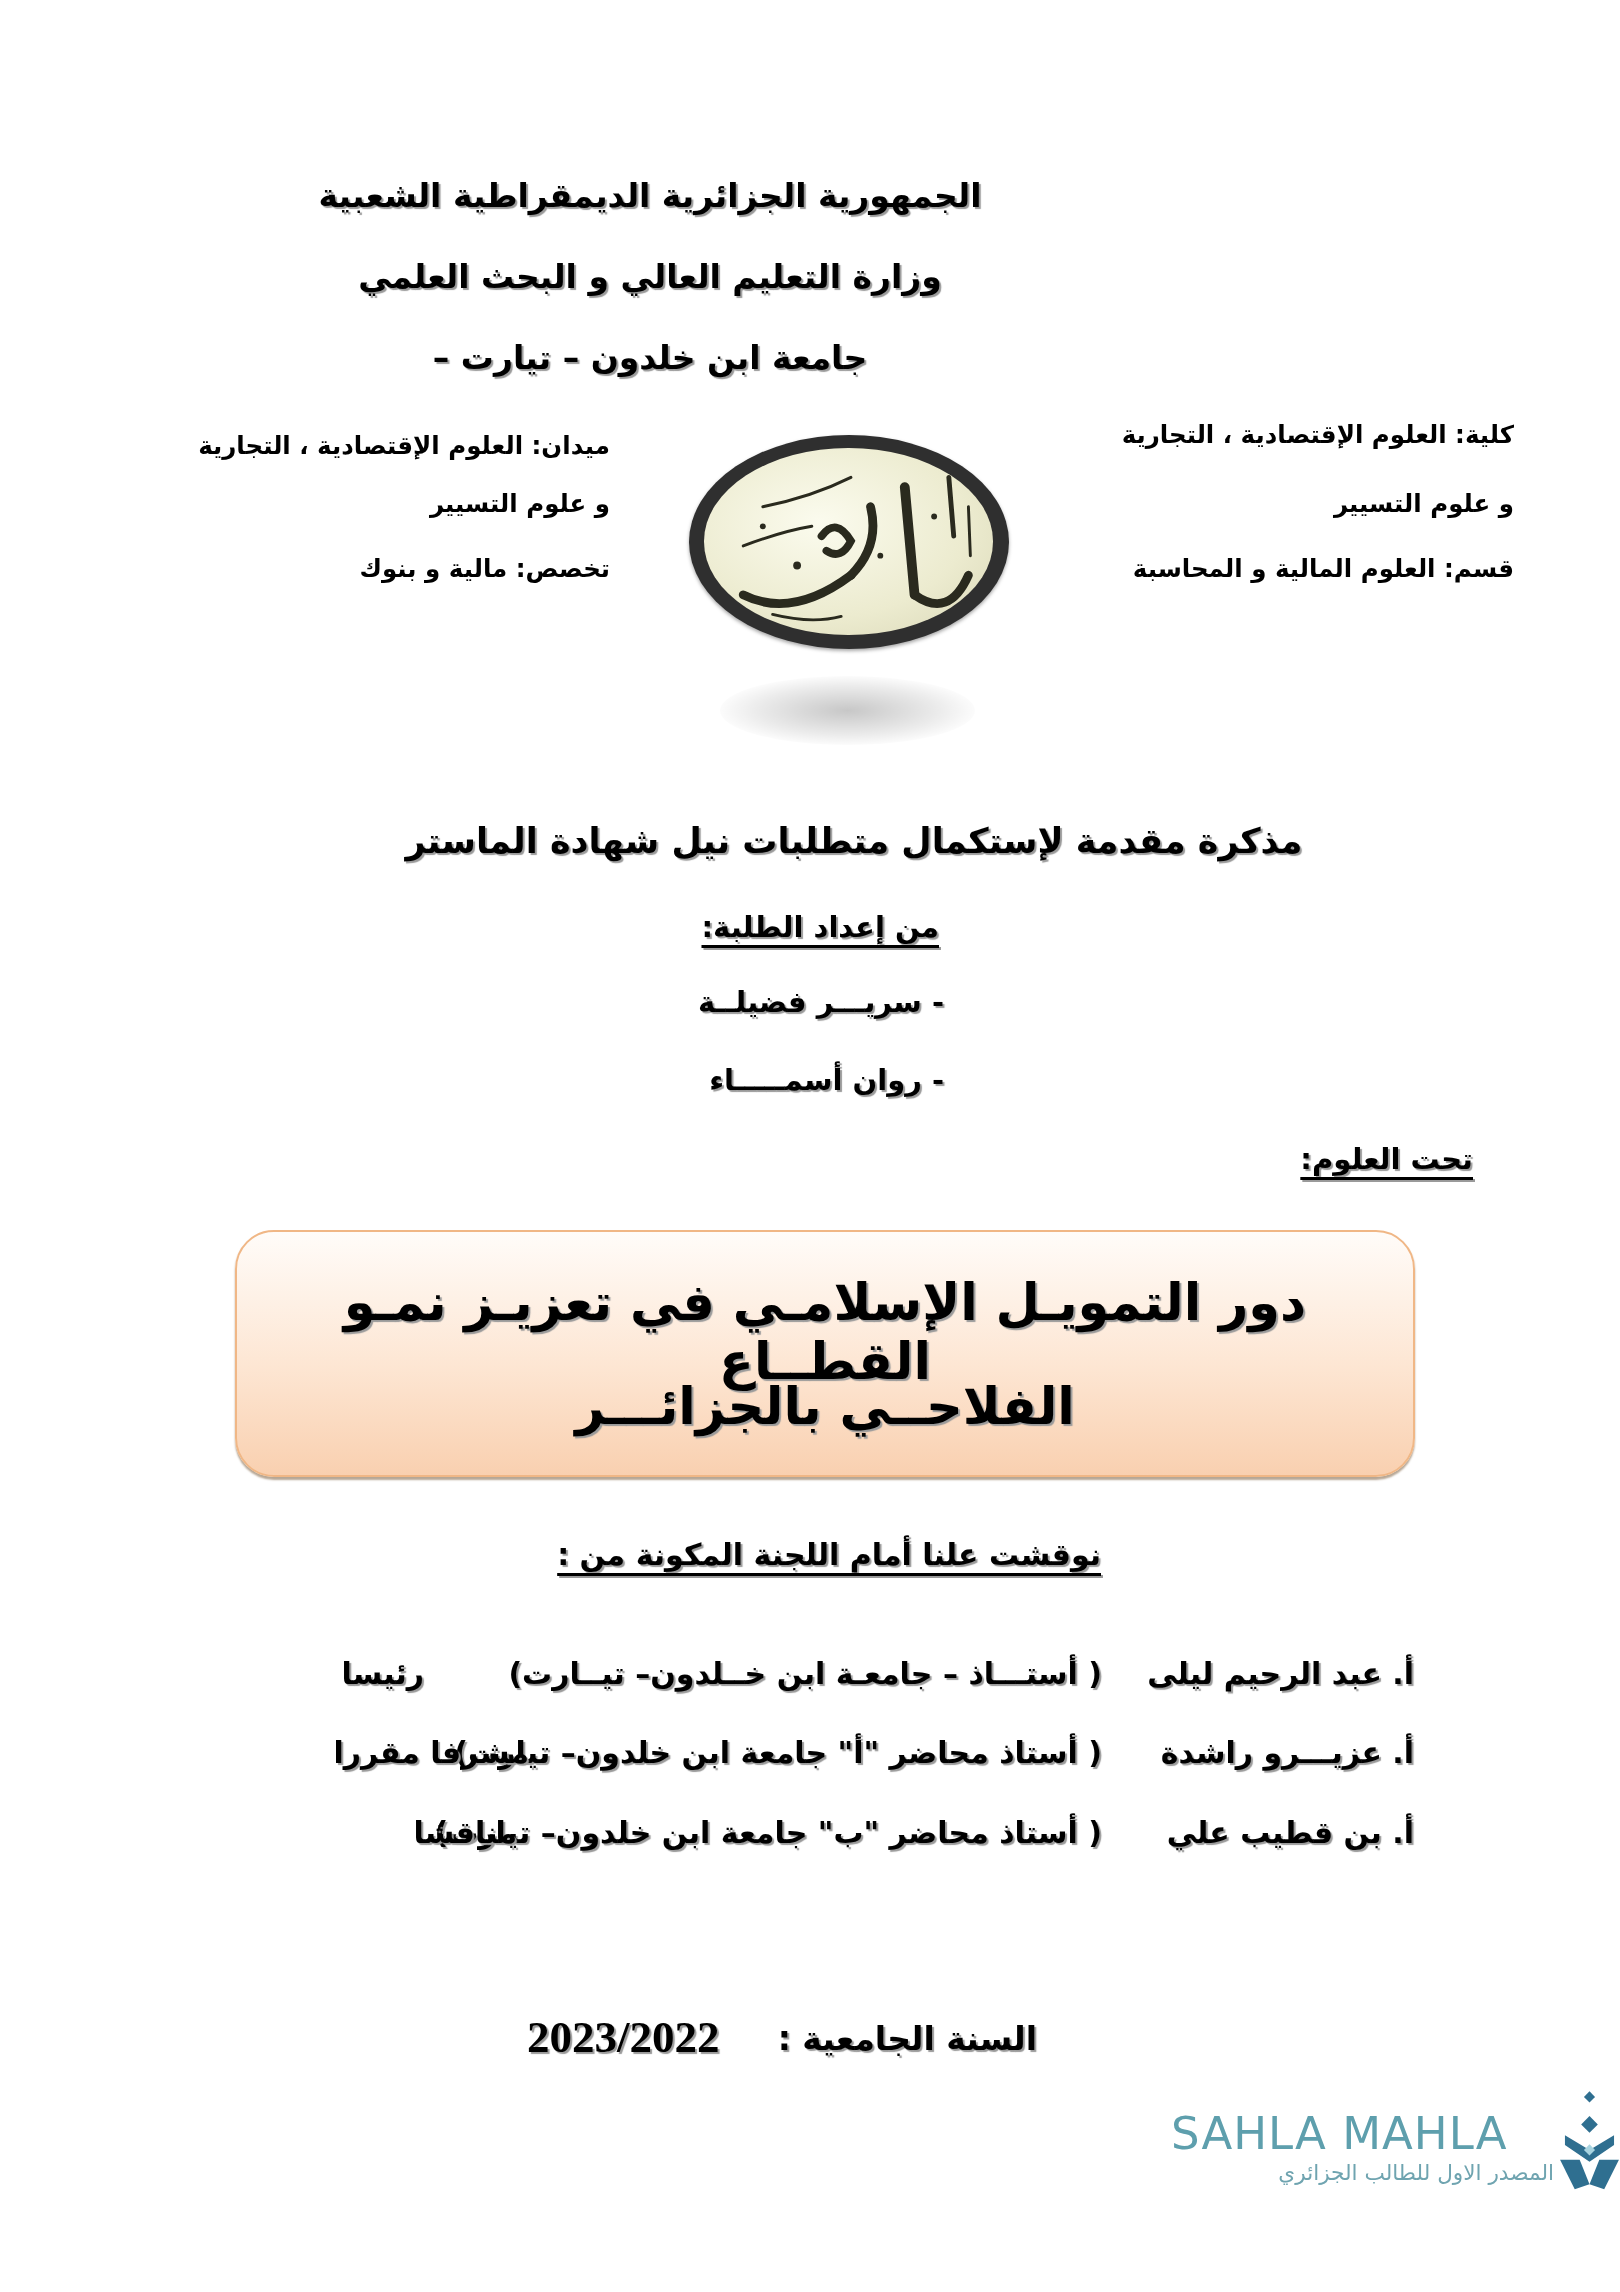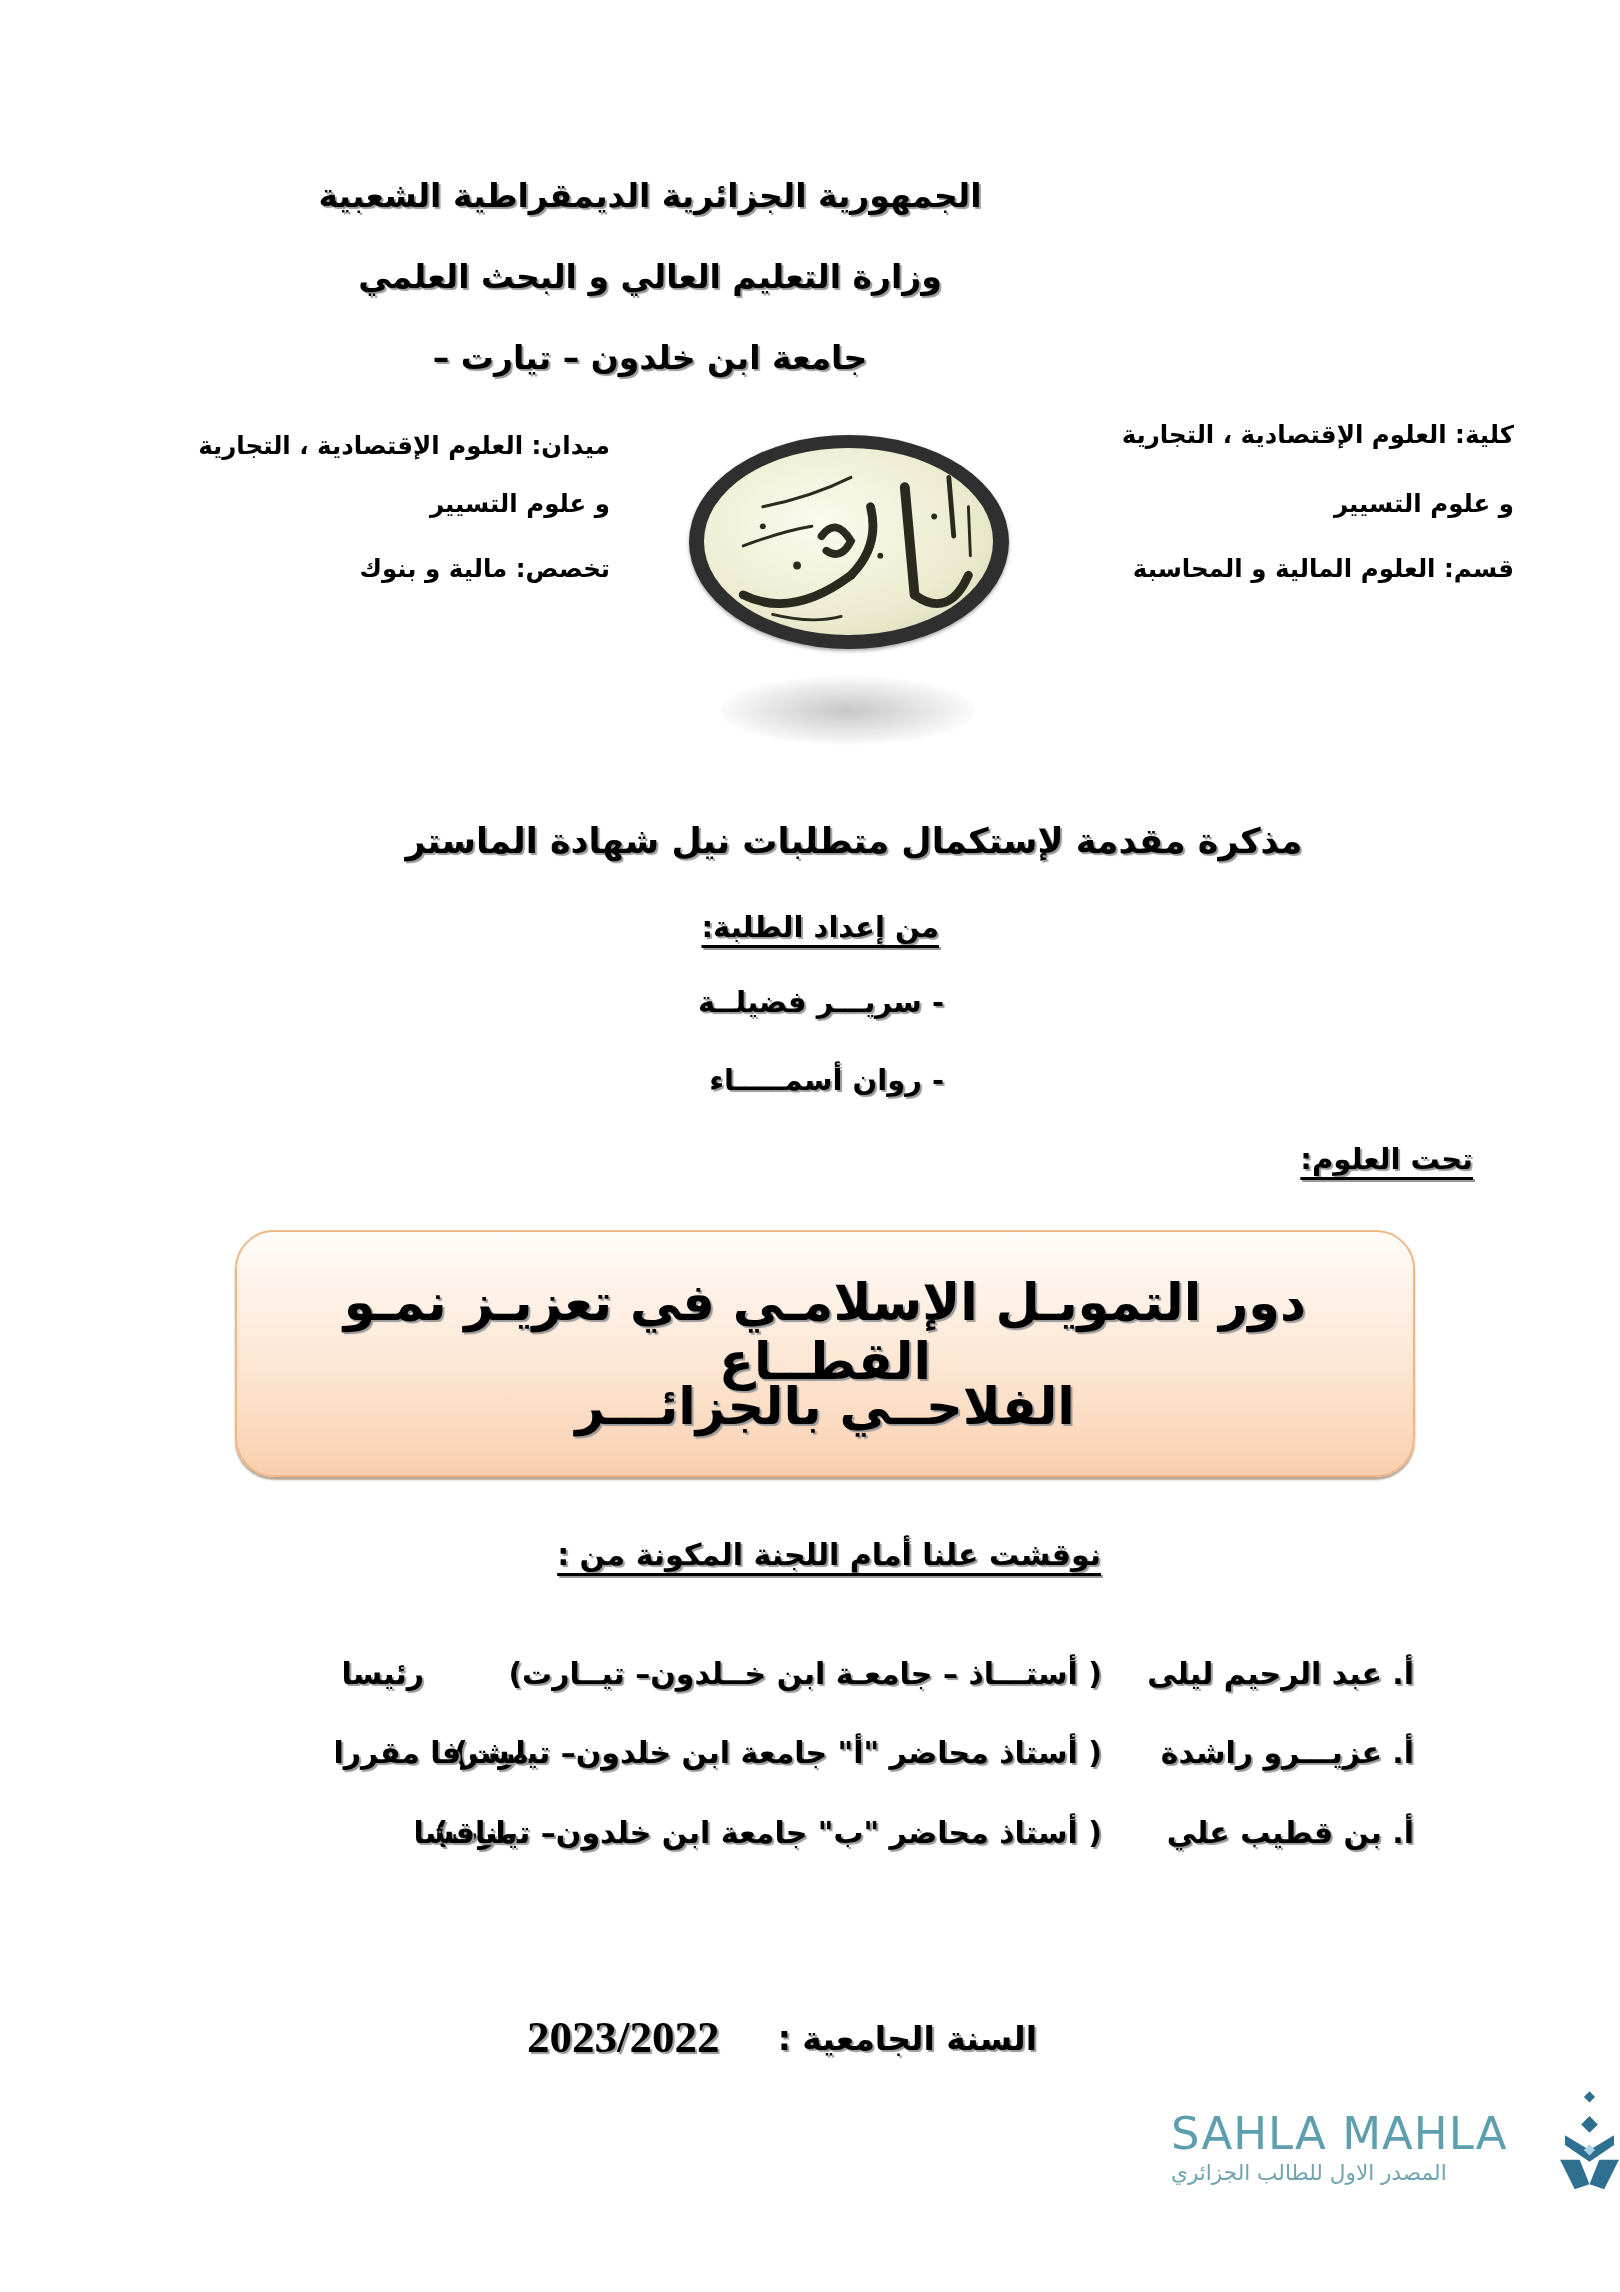--- a/index.html
+++ b/index.html
@@ -33,21 +33,21 @@
     .title-line { left:0; width:100%; text-align:center; font-weight:bold; font-size:51px; }
 
     
     .row { right:206px; font-weight:bold; font-size:30px; white-space:nowrap; }
     .row span { position:absolute; top:0; white-space:nowrap; }
 
     
     .wm { left:1171px; top:2105px; width:431px; height:88px; direction:ltr; }
     .wm-title { position:absolute; left:0; top:2px; font-family:"DejaVu Sans","Liberation Sans",sans-serif;
                 font-size:45px; letter-spacing:1px; color:#5e9fad; font-weight:normal; }
-    .wm-sub { position:absolute; left:0; top:55px; width:368px; text-align:left; direction:rtl;
+    .wm-sub { position:absolute; left:15px; top:55px; width:368px; text-align:right; direction:rtl;
               font-size:21.6px; color:#6fa4b0; }
   </style>
 </head>
 <body>
 
 <div class="page">
 
   <div class="abs hdr-line shadowed" style="top:176px;">الجمهورية الجزائرية الديمقراطية الشعبية</div>
   <div class="abs hdr-line shadowed" style="top:338px;">جامعة ابن خلدون – تيارت –</div>
   <div class="abs hdr-line shadowed" style="top:257px;">وزارة التعليم العالي و البحث العلمي</div>

